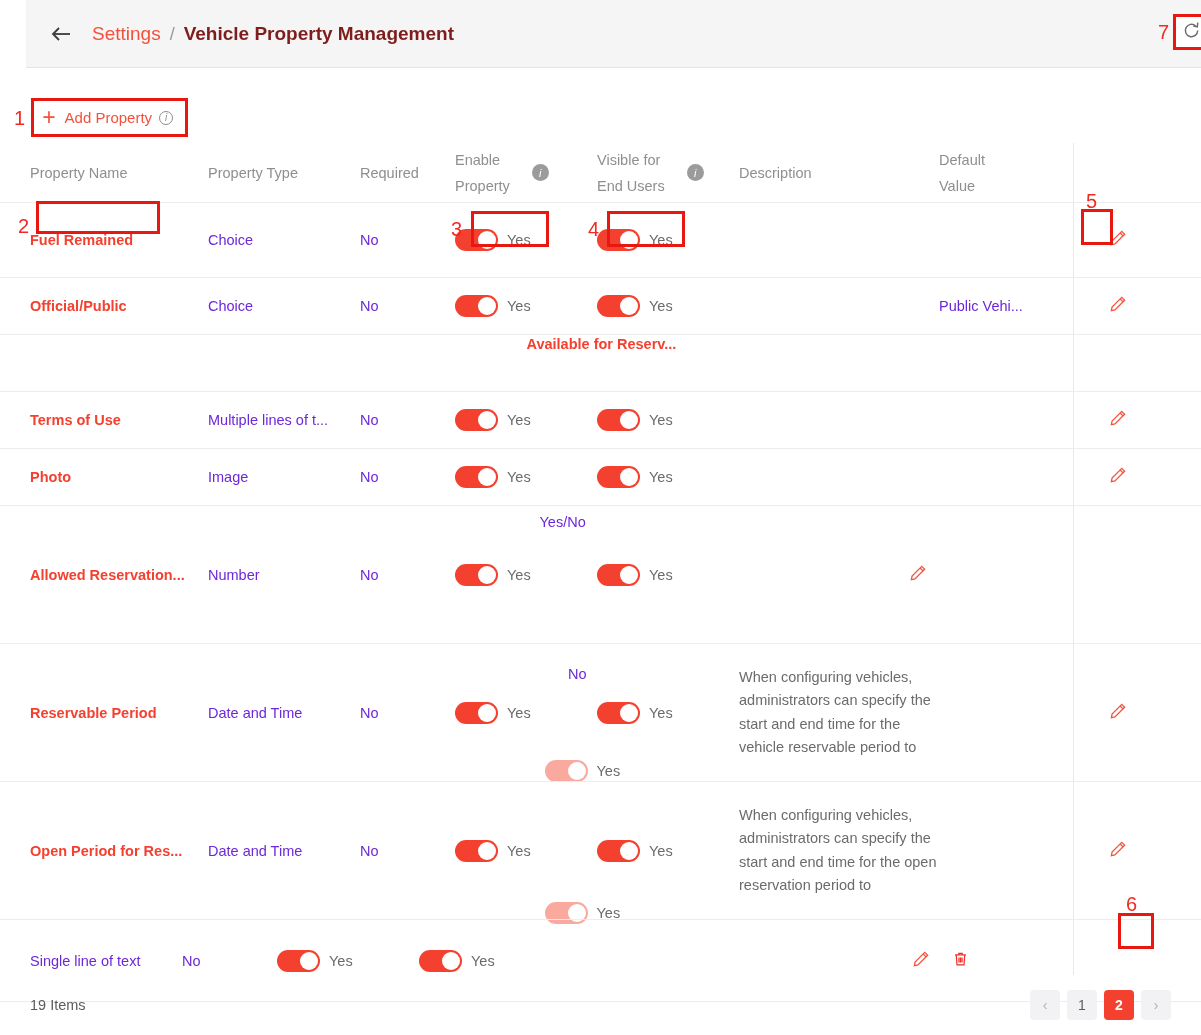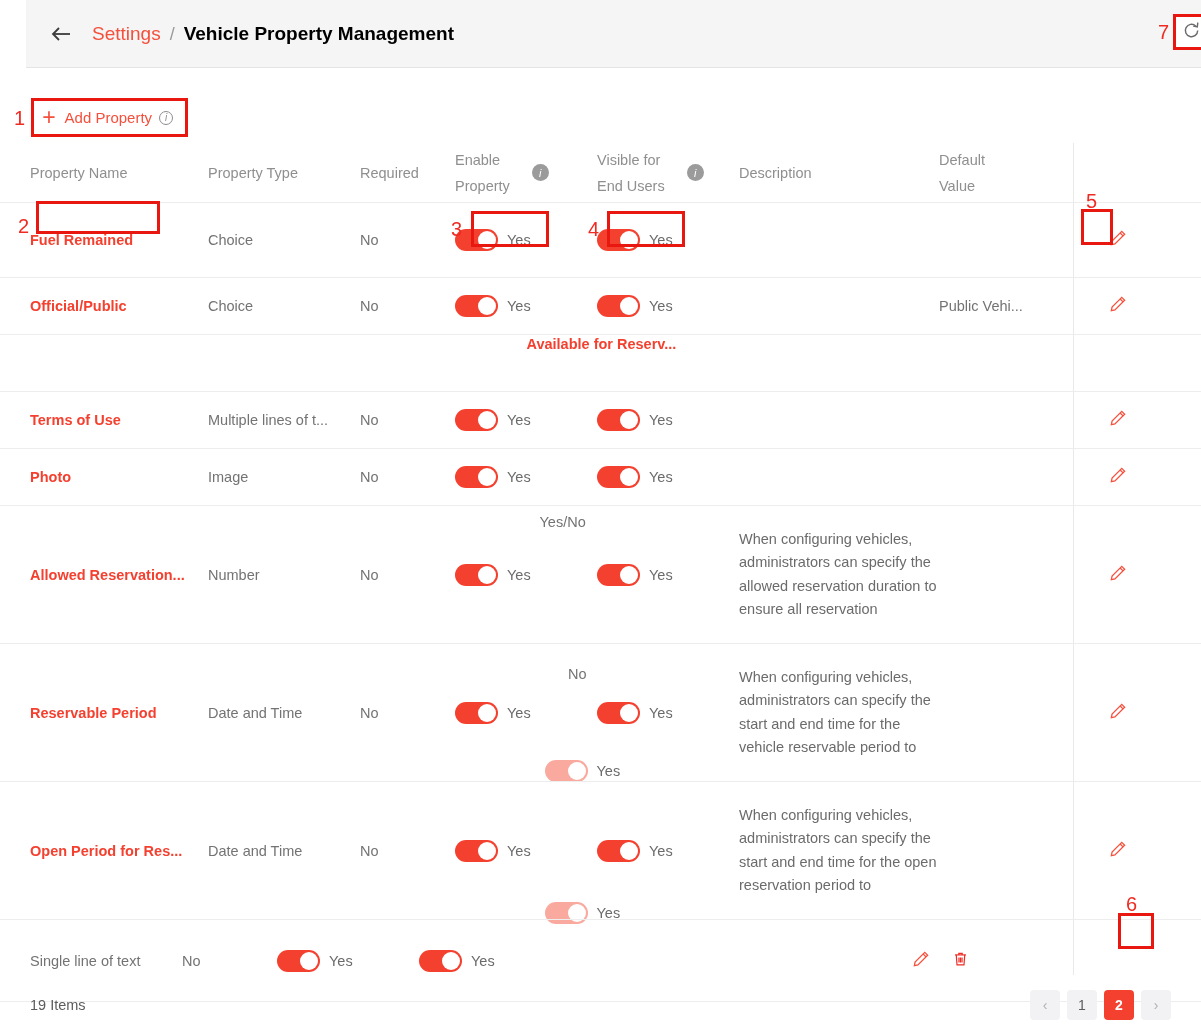--- a/index.html
+++ b/index.html
@@ -29,21 +29,21 @@
     color: #3c3c3c;
     cursor: pointer;
   }
   .crumbs {
     margin-left: 18px;
     display: flex; align-items: baseline;
     font-size: 19px;
   }
   .crumb-link { color: #f4503c; cursor: pointer; }
   .crumb-sep { color: #9a9a9a; margin: 0 9px; font-size: 18px; }
-  .crumb-current { color: #000000; font-weight: bold; font-size: 19px; }
+  .crumb-current { color: #7f1d1d; font-weight: bold; font-size: 19px; }
 
   .refresh-wrap {
     position: absolute;
     right: 18px; top: 14px;
     display: flex; align-items: center;
   }
   .ann-num {
     color: #ef2b24;
     font-size: 20px;
     font-family: "Liberation Sans", sans-serif;
@@ -160,21 +160,21 @@
   .badge-custom {
     display: inline-block;
     margin-top: 14px;
     border: 1px solid #d8d8d8;
     border-radius: 3px;
     padding: 3px 9px;
     font-size: 12.5px;
     color: #6e6e6e;
     background: #ffffff;
   }
-  .cell-txt { color: #737373; font-size: 14.5px; }
+  .cell-txt { color: #6d28d9; font-size: 14.5px; }
   .desc-txt { color: #6b6b6b; font-size: 14.5px; line-height: 23.3px; }
 
   
   .toggle-wrap { display: flex; align-items: center; }
   .toggle {
     width: 43px; height: 22px;
     border-radius: 11px;
     background: #f4402f;
     position: relative;
     cursor: pointer;
@@ -462,21 +462,20 @@
           </div>
         </div>
         <div class="c-vis">
           <div class="toggle-wrap">
             <div class="toggle">
               <span class="knob"></span>
             </div>
             <span class="toggle-label">Yes</span>
           </div>
         </div>
-        <div class="c-desc"><span class="desc-txt">When configuring vehicles, administrators can specify the allowed reservation duration to ensure all reservation</span></div>
         <div class="c-def"><span class="cell-txt"></span></div>
         <div class="c-act">
           <span class="pencil"><svg width="18" height="18" viewBox="0 0 20 20" fill="none" stroke="currentColor" stroke-width="1.4">
               <path d="M14.2 2.6 L17.4 5.8 L6.6 16.6 L2.6 17.4 L3.4 13.4 Z"></path>
               <path d="M12.4 4.4 L15.6 7.6"></path>
             </svg></span>
         </div>
       </div>
       <div class="row" style="height: 138px;">
         <div class="c-name"><span class="prop-name">Reservable Period</span></div>

